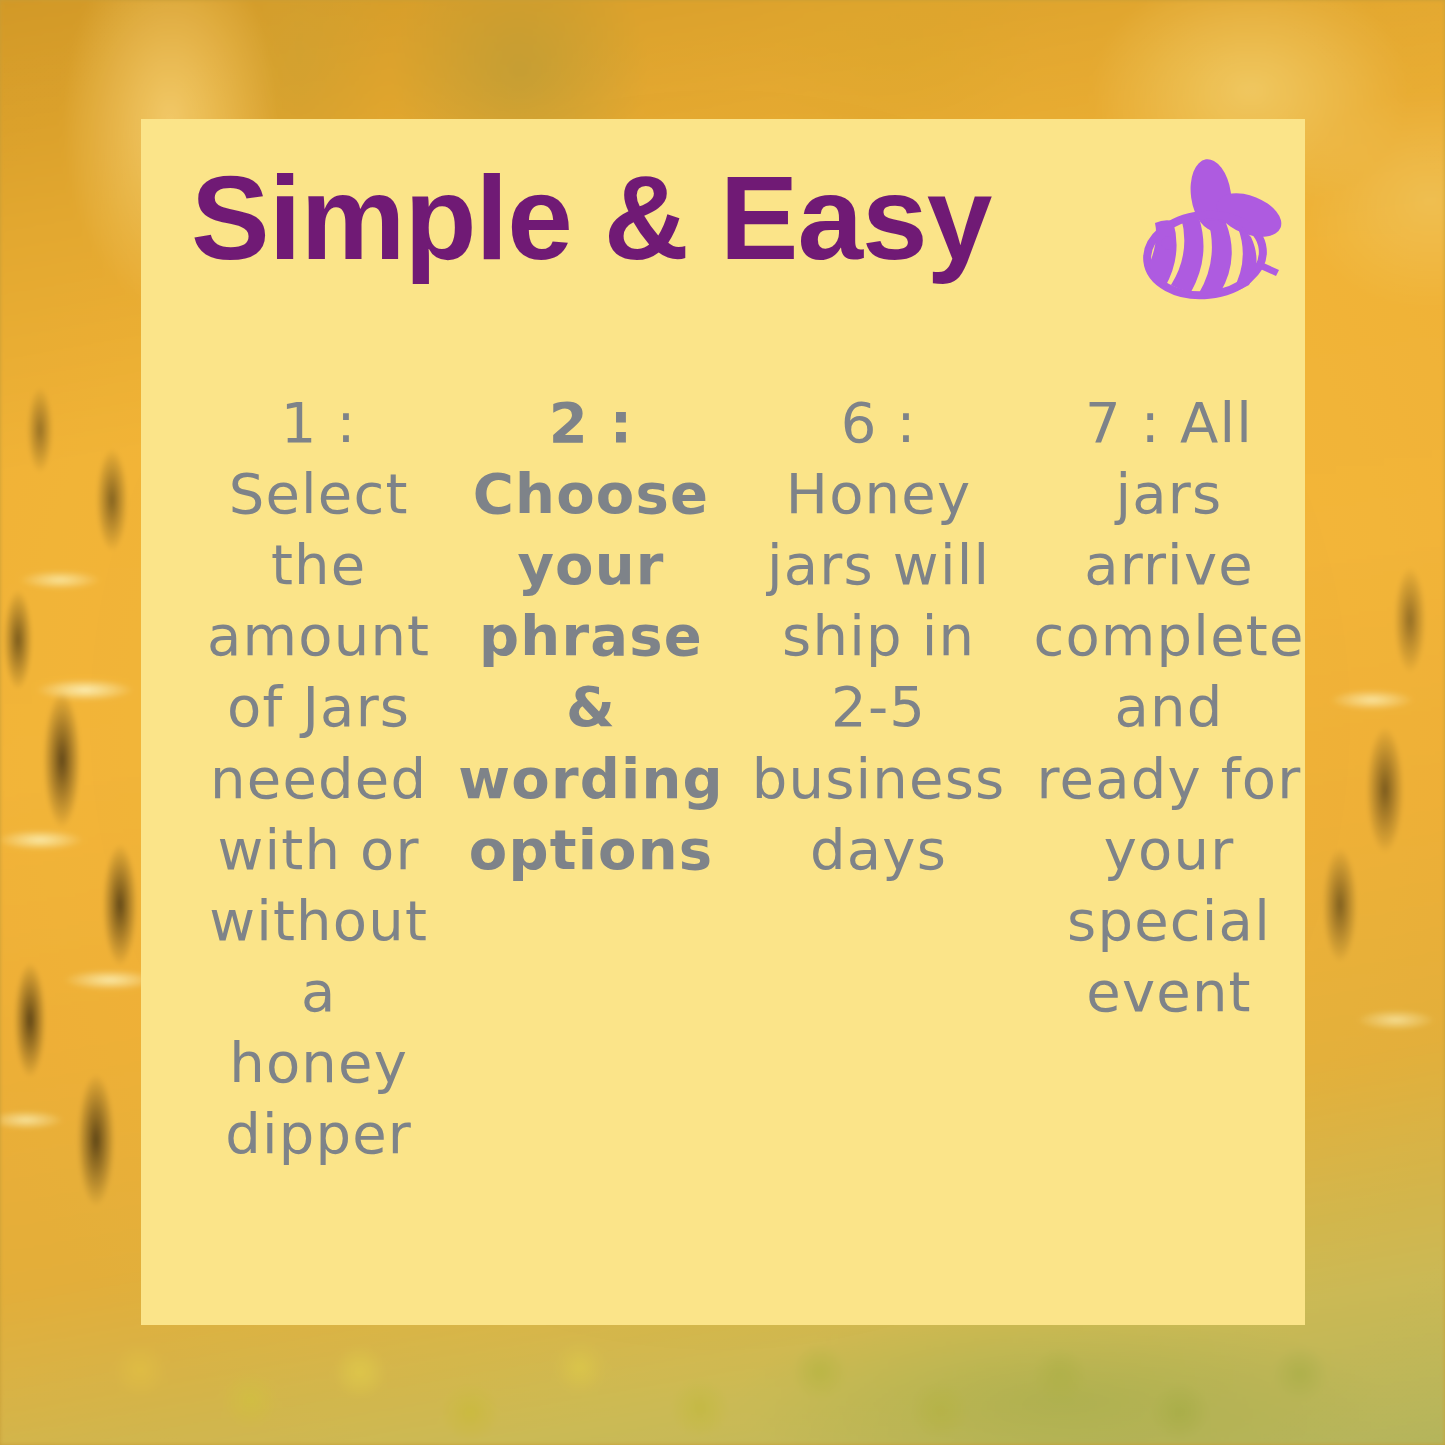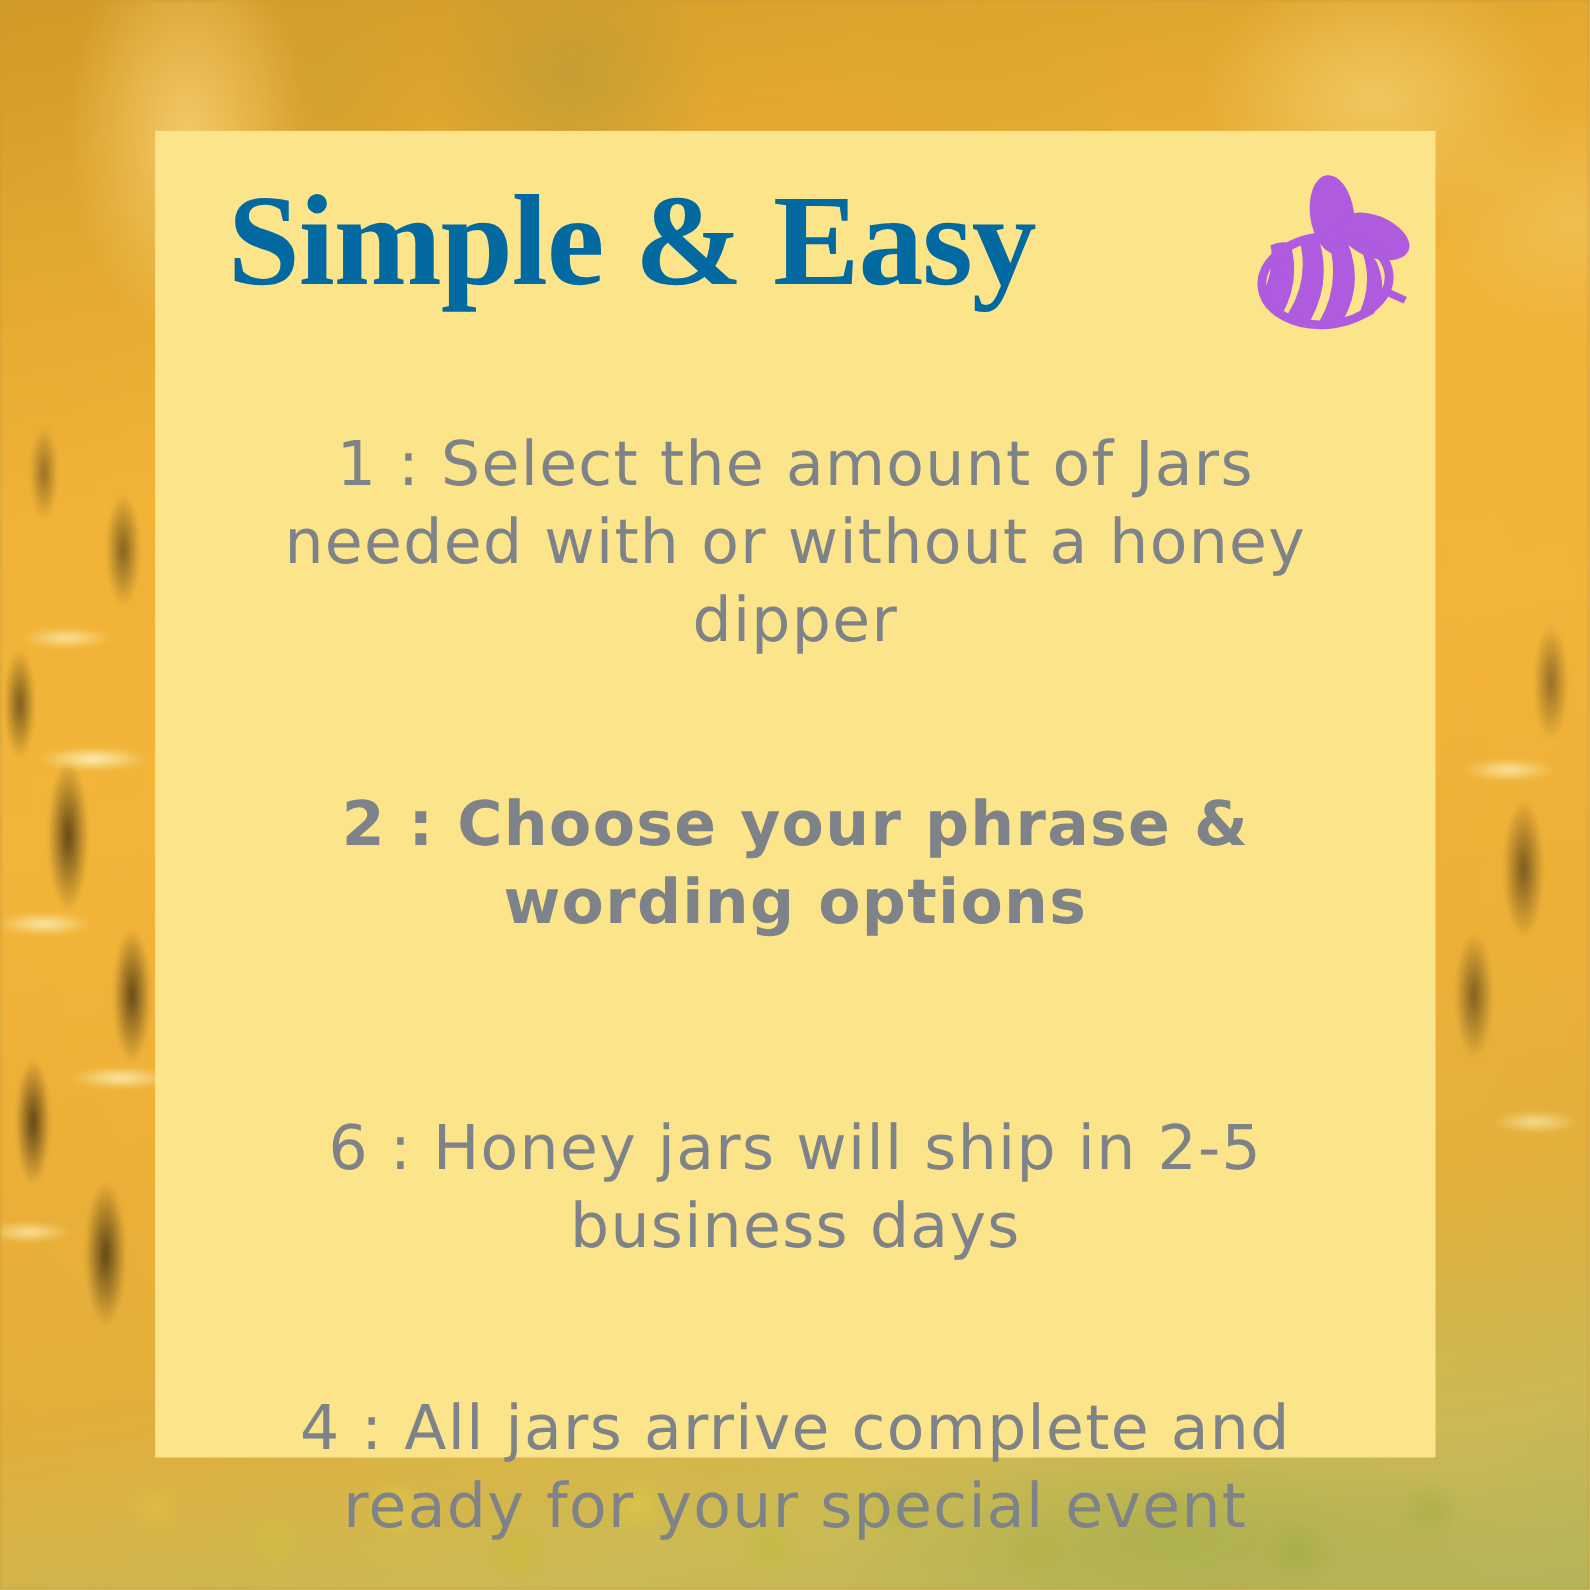--- a/index.html
+++ b/index.html
@@ -86,48 +86,48 @@
 
   
   #title-row {
     position: absolute;
     left: 0; right: 0;
     top: 28px;
     height: 160px;
   }
   #page-title {
     position: absolute;
-    left: 66px;
+    left: 50px;
     top: 10px;
     margin: 0;
-    font-family: Liberation Serif, serif;
+    font-family: Liberation Sans, sans-serif;
     font-weight: 700;
     font-size: 118px;
     line-height: 1.05;
     letter-spacing: -1px;
-    color: #0369a1;
+    color: #701a75;
     white-space: nowrap;
   }
   #bee-icon {
     position: absolute;
     right: 12px;
     top: 10px;
     width: 160px;
     height: 160px;
   }
 
   
   #steps {
     position: absolute;
     left: 52px;
     right: 52px;
     top: 212px;
     bottom: 48px;
     display: flex;
-    flex-direction: column;
+    flex-direction: row;
     justify-content: space-between;
   }
   .step {
     text-align: center;
     color: #7e8389;
     font-family: "DejaVu Sans", sans-serif;
     font-size: 56px;
     line-height: 1.27;
     letter-spacing: 1.2px;
     font-weight: 400;
@@ -173,17 +173,17 @@
         </g>
 
         <circle cx="35" cy="86" r="6.5" fill="#ae5be0"></circle>
       </svg>
     </div>
 
     <div id="steps">
       <p class="step" id="step-1">1 : Select the amount of Jars needed with or without a honey dipper</p>
       <p class="step" id="step-2">2 : Choose your phrase &amp; wording options</p>
       <p class="step" id="step-3">6 : Honey jars will ship in 2-5 business days</p>
-      <p class="step" id="step-4">4 : All jars arrive complete and ready for your special event</p>
+      <p class="step" id="step-4">7 : All jars arrive complete and ready for your special event</p>
     </div>
 
   </div>
 </div>
 
 </body></html>

